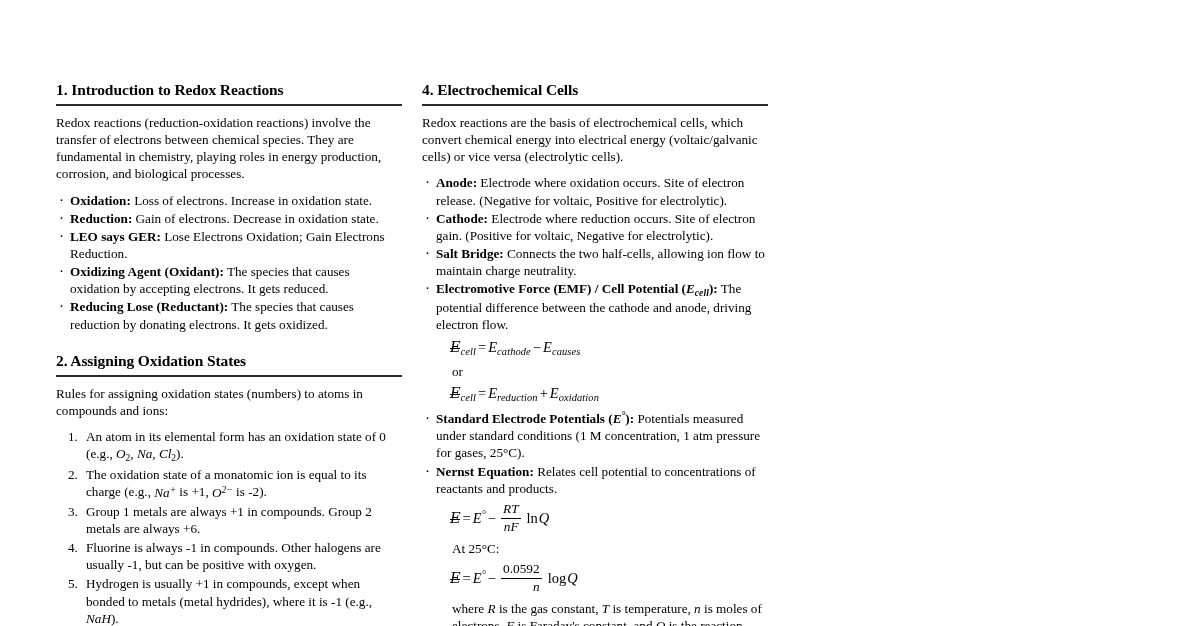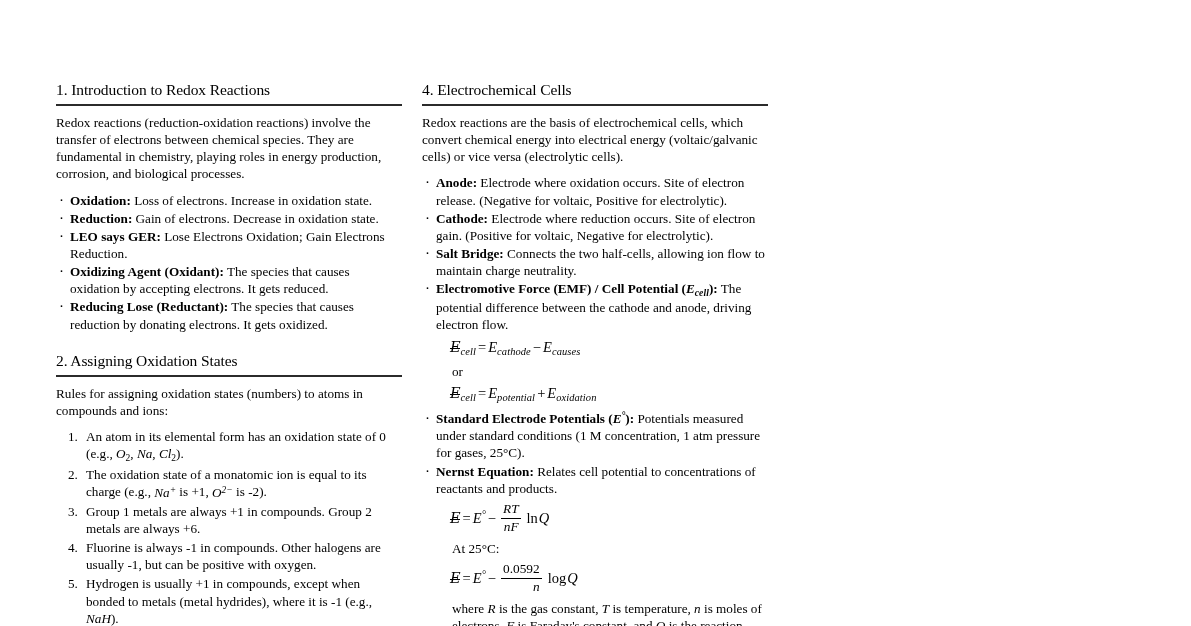--- a/index.html
+++ b/index.html
@@ -27,21 +27,21 @@
     width: 712px;
     display: flex;
     gap: 20px;
   }
   .col {
     width: 346px;
     flex: 0 0 346px;
   }
   h2.section-title {
     font-size: 15.5px;
-    font-weight: normal;
+    font-weight: bold;
     margin: 0 0 0 0;
     padding: 0 0 3px 0;
     line-height: 1.35;
     letter-spacing: -0.1px;
   }
   .rule {
     border: 0;
     border-top: 2.2px solid #2b2b2b;
     margin: 0 0 8px 0;
     width: 100%;
@@ -242,21 +242,21 @@
           <li>
             <b><span>Electromotive Force (EMF) / Cell Potential (</span><span class="math">E<span class="sub">cell</span></span><span>):</span></b><span> The potential difference between the cathode and anode, driving electron flow.</span>
 
             <div class="display-math">
               <span class="math"><span class="emf">E</span><span class="sub">cell</span></span><span class="op">=</span><span class="math">E<span class="sub">cathode</span></span><span class="op">−</span><span class="math">E<span class="sub">causes</span></span>
             </div>
 
             <div class="inline-note">or</div>
 
             <div class="display-math">
-              <span class="math"><span class="emf">E</span><span class="sub">cell</span></span><span class="op">=</span><span class="math">E<span class="sub">potential</span></span><span class="op">+</span><span class="math">E<span class="sub">oxidation</span></span>
+              <span class="math"><span class="emf">E</span><span class="sub">cell</span></span><span class="op">=</span><span class="math">E<span class="sub">reduction</span></span><span class="op">+</span><span class="math">E<span class="sub">oxidation</span></span>
             </div>
           </li>
 
           <li>
             <b><span>Standard Electrode Potentials (</span><span class="math">E<span class="sup">°</span></span><span>):</span></b><span> Potentials measured under standard conditions (1 M concentration, 1 atm pressure for gases, 25°C).</span>
           </li>
 
           <li>
             <b>Nernst Equation:</b><span> Relates cell potential to concentrations of reactants and products.</span>
 

